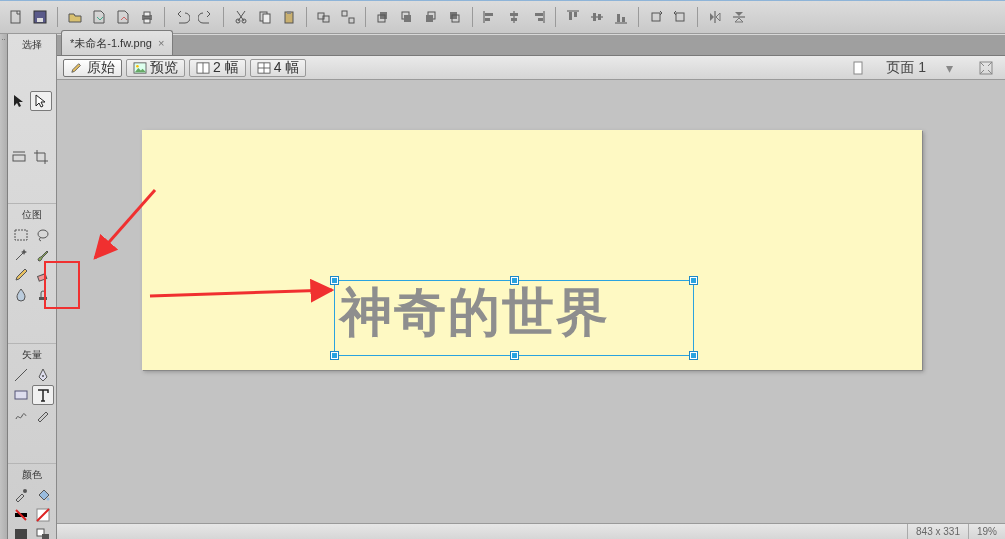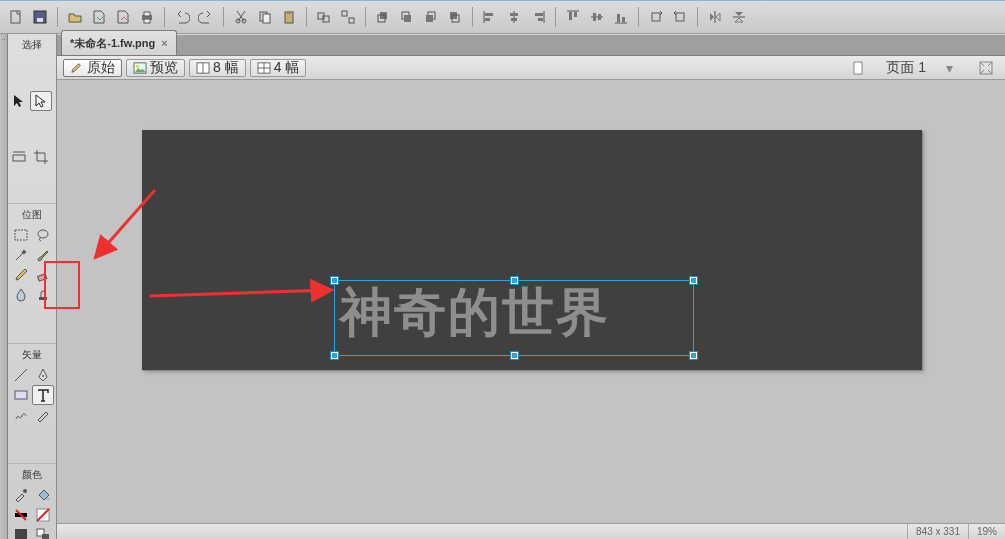--- a/index.html
+++ b/index.html
@@ -6,21 +6,21 @@
   body { width: 1005px; height: 539px; font-family: "Microsoft YaHei", Arial, sans-serif; font-size: 11px; background: #c8c8c8; overflow: hidden; position: relative; }
 
   
   .main-toolbar { height: 34px; background: linear-gradient(#dcdcdc,#c9c9c9); border-top: 1px solid #8eb4d8; border-bottom: 1px solid #9a9a9a; display: flex; align-items: center; padding: 0 6px; gap: 4px; }
   .tool-btn { width: 20px; height: 20px; display:flex; align-items:center; justify-content:center; color:#3a3a3a; }
   .tool-btn svg { width:16px; height:16px; }
   .sep { width:1px; height:20px; background:#9a9a9a; margin:0 3px; }
 
   
   .doc-tab-strip { position:absolute; left:57px; right:0; top:34px; height:22px; background:#9f9f9f; border-top:1px solid #d8d8d8; border-bottom:1px solid #7a7a7a; display:flex; align-items:flex-end; padding-left:4px; }
-  .doc-tab { background: linear-gradient(#e2e2e2,#d3d3d3); height:20px; border:1px solid #7c7c7c; border-bottom:none; border-radius:3px 3px 0 0; padding:12px 8px; display:flex; align-items:center; gap:6px; font-size:11px; color:#333;font-weight:bold; }
+  .doc-tab { background: linear-gradient(#e2e2e2,#d3d3d3); height:20px; border:1px solid #7c7c7c; border-bottom:none; border-radius:3px 3px 0 0; padding:12px 8px; display:flex; align-items:center; gap:6px; font-size:11px; color:#333; }
   .doc-tab .x { color:#777; font-size:11px; }
 
   
   .left-stack { position:absolute; left:0; top:34px; bottom:0; width:57px; display:flex; }
   .vstrip { width:9px; background:linear-gradient(90deg,#c2c2c2,#afafaf); border-right:1px solid #808080; }
   .vstrip .tiny { font-size:8px; color:#555; transform: scale(.8); display:block; text-align:center; margin-top:1px; }
   .palette { flex:1; background:linear-gradient(#dedede,#cdcdcd); border-right:1px solid #8a8a8a; padding-top:2px; display:flex; flex-direction:column;gap:36px; }
   .pal-label { font-size:10px; color:#333; text-align:center; padding:2px 0 3px; }
   .pal-group { border-top:1px solid #b5b5b5; padding:2px 2px; }
   .pal-row { display:flex; gap:0; }
@@ -33,21 +33,21 @@
   
   .view-bar { position:absolute; left:57px; right:0; top:56px; height:24px; background:linear-gradient(#eaeaea,#d5d5d5); border-bottom:1px solid #9a9a9a; display:flex; align-items:center; padding:0 6px; gap:4px; font-size:14px; color:#333; }
   .view-btn { display:flex; align-items:center; gap:3px; padding:1px 6px; border:1px solid #999; background:linear-gradient(#f2f2f2,#ddd); border-radius:2px; height:18px; }
   .view-btn.active { background:linear-gradient(#fff,#e9e9e9); border-color:#777; }
   .view-icon { width:14px; height:12px; }
   .page-sel { margin-left:auto; display:flex; align-items:center; gap:20px; color:#444; padding-right:6px; }
   .page-sel .mini { width:14px; height:14px; }
 
   
   .workspace { position:absolute; left:57px; right:0; top:80px; bottom:16px; background:#c3c3c3; }
-  .canvas { position:absolute; left:85px; top:50px; width:780px; height:240px; background:#404040; box-shadow: 1px 1px 0 #888, 2px 2px 4px rgba(0,0,0,.25); padding-left: 34px; }
+  .canvas { position:absolute; left:85px; top:50px; width:780px; height:240px; background:#fef9c3; box-shadow: 1px 1px 0 #888, 2px 2px 4px rgba(0,0,0,.25); padding-left: 34px; }
   .text-sel { position:absolute; border:1px solid #2aa3df; }
   .handle { position:absolute; width:7px; height:7px; background:#2aa3df; border:1px solid #fff; box-shadow:0 0 0 1px #1e88c7; }
   .big-text { position:absolute; color:#8e8e8e; font-weight:700; letter-spacing:2px; font-size:52px; white-space:nowrap; }
 
   
   .status { position:absolute; left:57px; right:0; bottom:0; height:16px; background:linear-gradient(#e7e7e7,#d6d6d6); border-top:1px solid #9a9a9a; display:flex; align-items:center; font-size:10px; color:#666; }
   .status-right { margin-left:auto; display:flex; align-items:center; gap:0; }
   .status-box { border-left:1px solid #aaa; padding:4px 8px; height:16px; display:flex; align-items:center; }
 </style>
 </head>
@@ -450,21 +450,21 @@
         <circle cx="5" cy="5" r="1.5" fill="#fb0"></circle>
         <path d="M2 12l4-5 3 3 2-2 4 4" fill="#6a6"></path>
       </svg>
     <span>预览</span>
   </div>
   <div class="view-btn">
     <svg class="view-icon" viewBox="0 0 16 14">
         <rect x="1" y="1" width="14" height="12" fill="#fff" stroke="#555"></rect>
         <path d="M8 1v12" stroke="#555"></path>
       </svg>
-    <span>8 幅</span>
+    <span>2 幅</span>
   </div>
   <div class="view-btn">
     <svg class="view-icon" viewBox="0 0 16 14">
         <rect x="1" y="1" width="14" height="12" fill="#fff" stroke="#555"></rect>
         <path d="M8 1v12M1 7h14" stroke="#555"></path>
       </svg>
     <span>4 幅</span>
   </div>
 
   <div class="page-sel">

